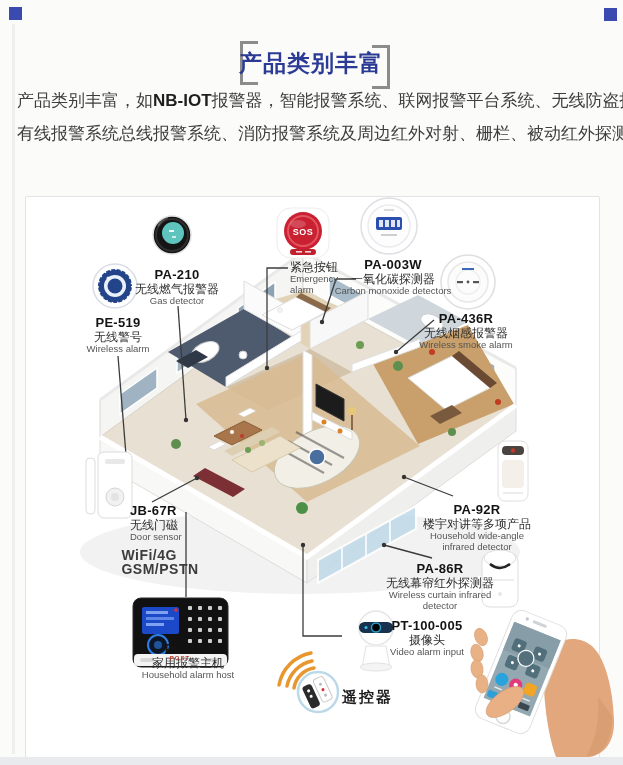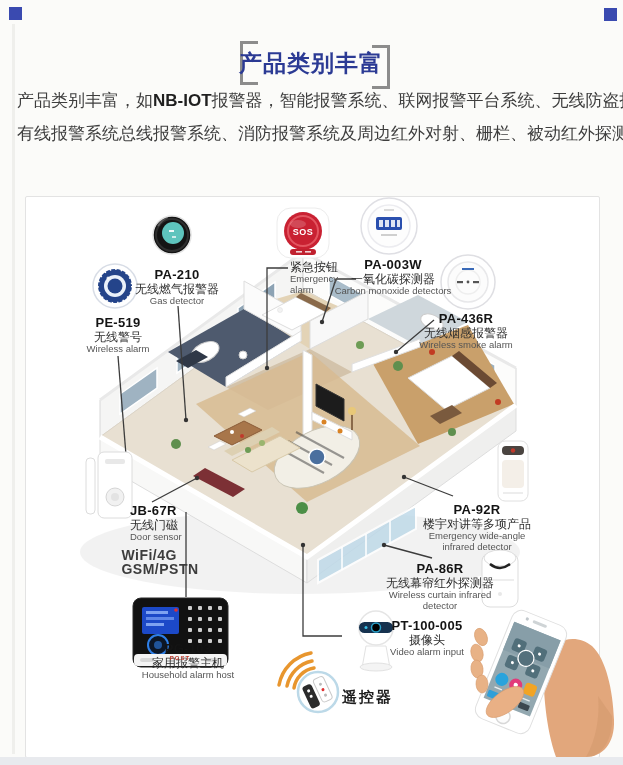--- a/index.html
+++ b/index.html
@@ -405,21 +405,21 @@
 </div>
 
 <div class="wifi-lbl" style="left:160px;top:548px;">
   <div>WiFi/4G</div>
   <div>GSM/PSTN</div>
 </div>
 
 <div class="lbl" style="left:477px;top:491px;margin-top:12px;">
   <div class="model">PA-92R</div>
   <div class="cn">楼宇对讲等多项产品</div>
-  <div class="en">Emergency wide-angle</div>
+  <div class="en">Household wide-angle</div>
   <div class="en">infrared detector</div>
 </div>
 
 <div class="lbl" style="left:440px;top:562px;">
   <div class="model">PA-86R</div>
   <div class="cn">无线幕帘红外探测器</div>
   <div class="en">Wireless curtain infrared</div>
   <div class="en">detector</div>
 </div>
 

